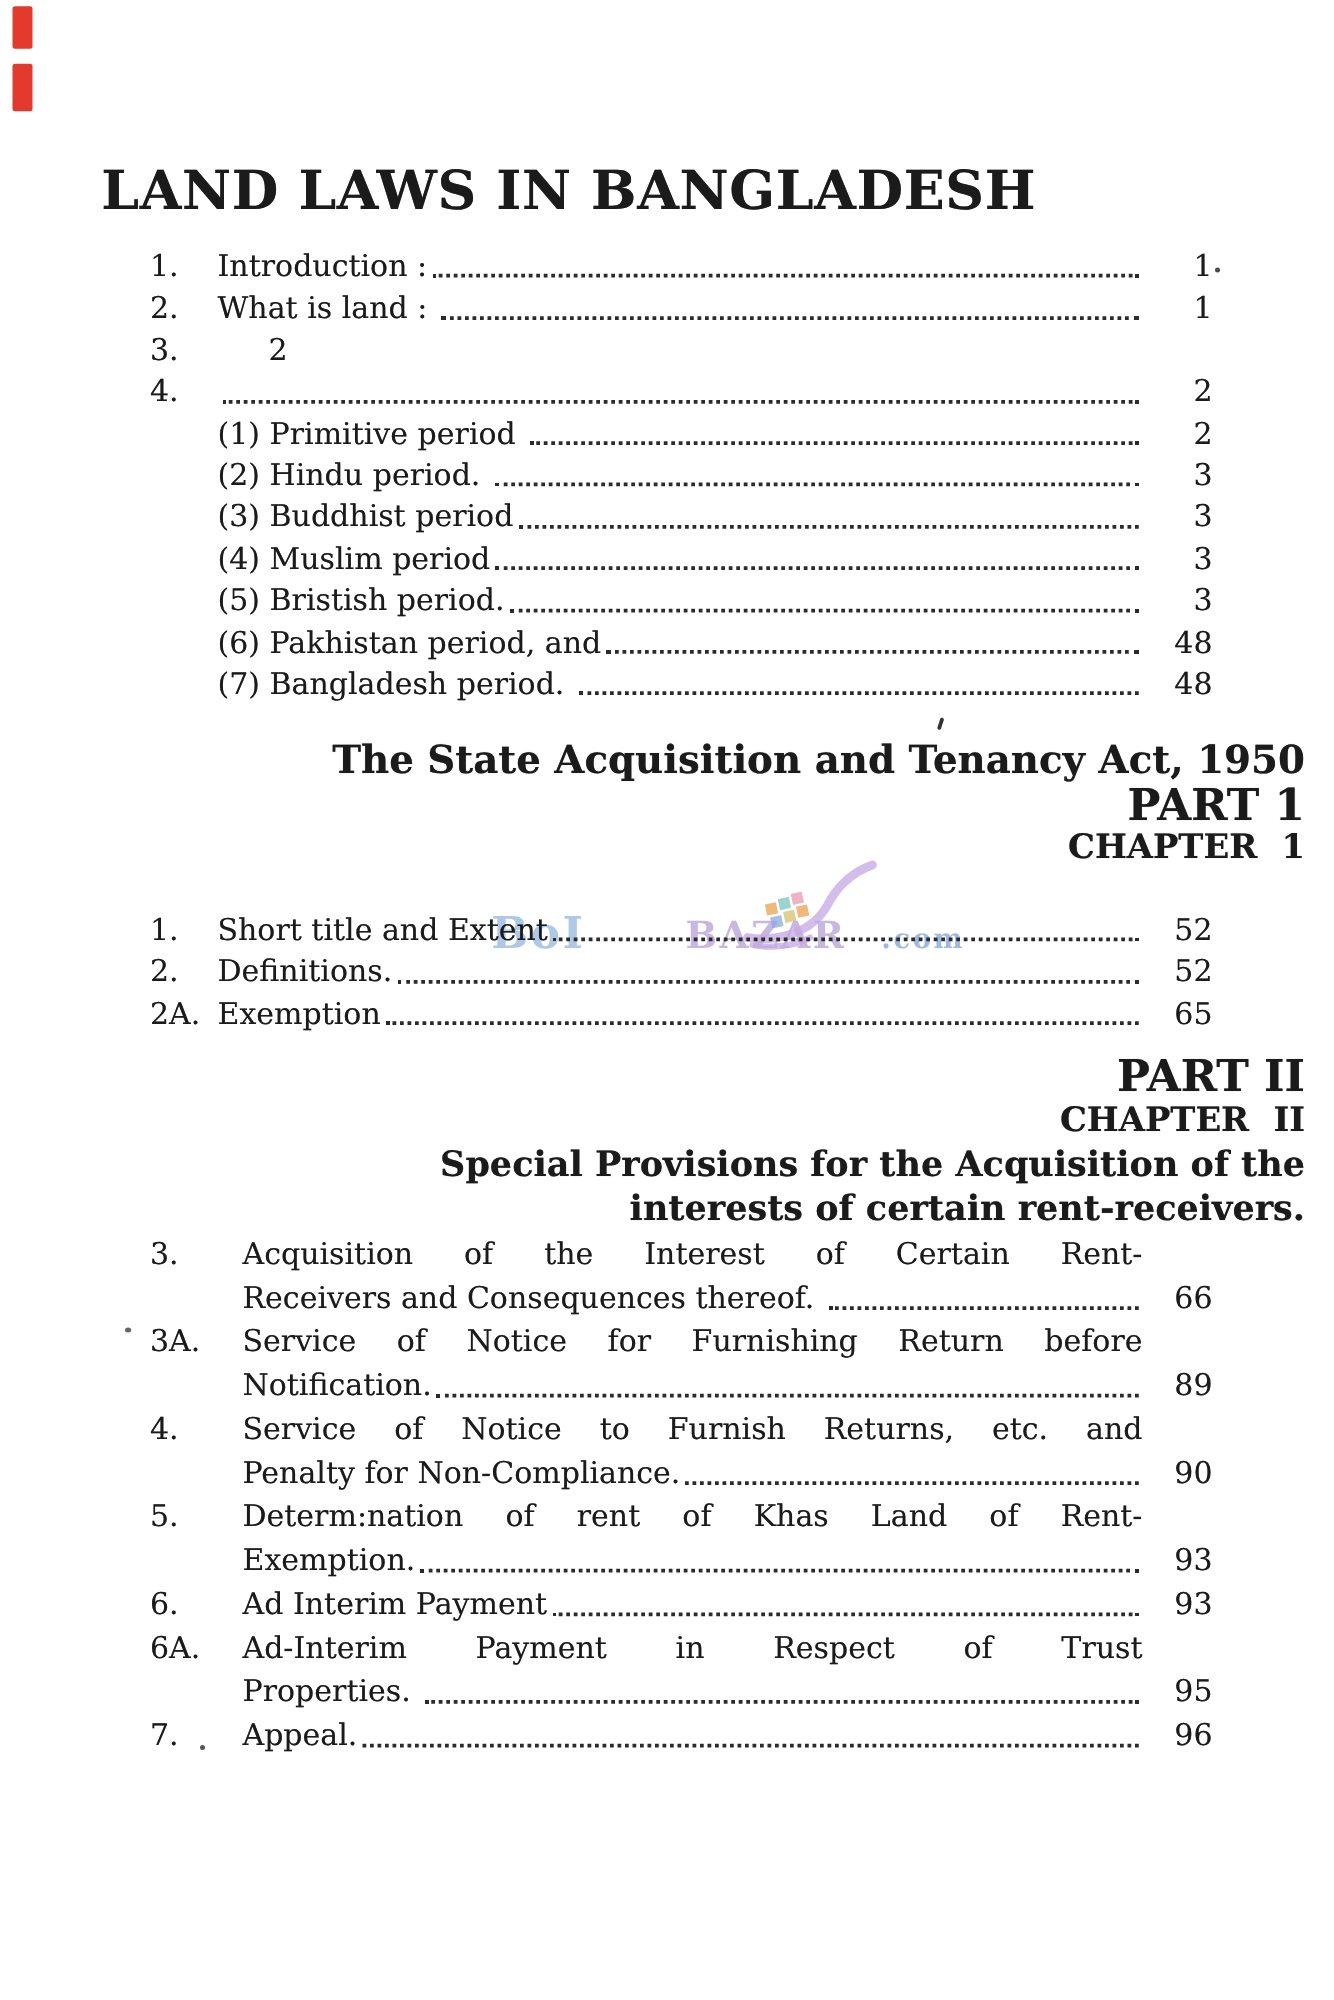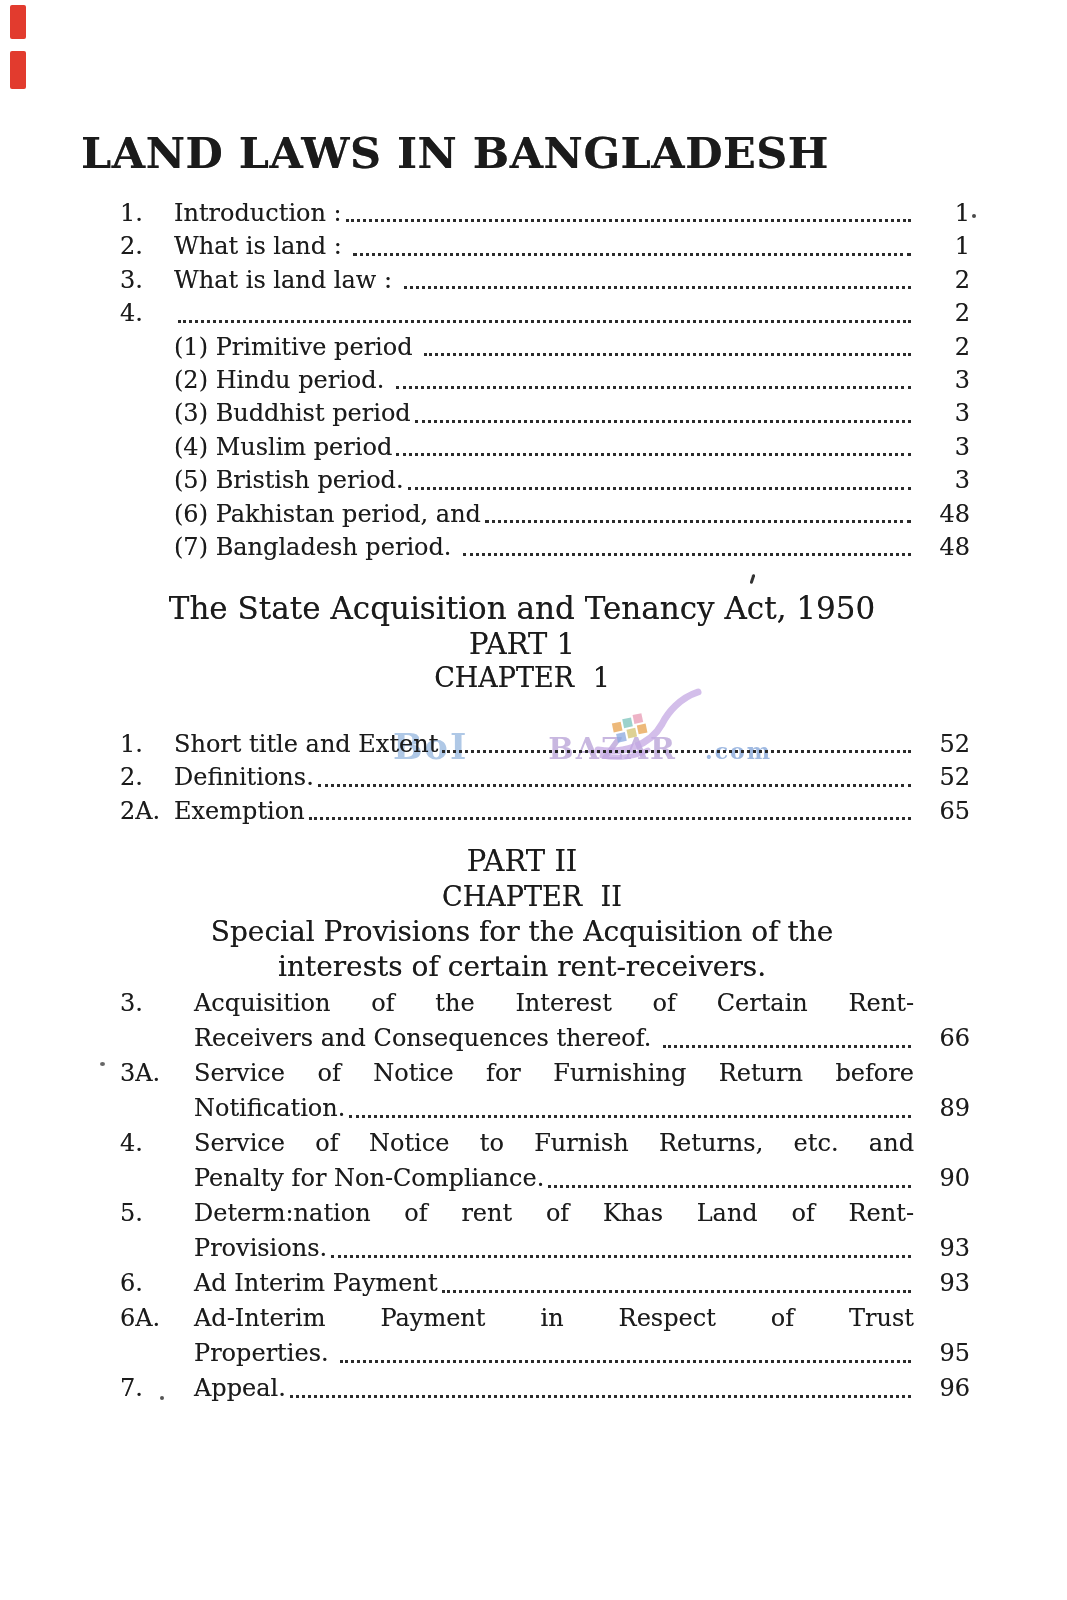--- a/index.html
+++ b/index.html
@@ -36,25 +36,25 @@
     border-bottom:3px dotted #2b2b2b;
     margin:0 3px 8px 4px;
   }
   .tfull {
     flex:1;
     text-align:justify;
     text-align-last:justify;
   }
   .tpage { flex:none; width:56px; text-align:right; }
   
-  .head-block { position:absolute; left:0; width:1044px; text-align:center; font-weight:normal; }
+  .head-block { position:absolute; left:0; width:1044px; text-align:right; font-weight:bold; }
   #act-head   { top:588px; }
   #part2-head { top:844px; }
   .act-title  { font-size:31px; line-height:40px; text-shadow:0 0 0.6px rgba(0,0,0,0.6); }
-  .part-line  { font-size:29px; line-height:33px; text-shadow:0 0 0.6px rgba(0,0,0,0.6); }
+  .part-line  { font-size:35px; line-height:33px; text-shadow:0 0 0.6px rgba(0,0,0,0.6); }
   #part2-head .part-line { line-height:35px; }
   .chapter-line { font-size:27px; line-height:33px; word-spacing:10px; text-shadow:0 0 0.6px rgba(0,0,0,0.6); }
   #part2-head .chapter-line { line-height:35px;padding-left:20px; }
   .sub-line   { font-size:28px; line-height:33px; text-shadow:0 0 0.6px rgba(0,0,0,0.6); }
   #part2-head .sub-line { line-height:35px; }
   
   .watermark {
     position:absolute; top:726px; left:393px;
     display:flex; align-items:baseline;
     font-weight:bold; letter-spacing:2px;
@@ -117,24 +117,20 @@
     <div class="trow">
       <div class="tnum">2.</div>
       <div class="tmid">
         <span class="ttext">What is land : </span>
         <div class="dots"></div>
       </div>
       <div class="tpage">1</div>
     </div>
     <div class="trow">
       <div class="tnum">3.</div>
-      <div class="tmid">
-        <span class="ttext">What is land law : </span>
-        <div class="dots"></div>
-      </div>
       <div class="tpage">2</div>
     </div>
     <div class="trow">
       <div class="tnum">4.</div>
       <div class="tmid">
         <div class="dots"></div>
       </div>
       <div class="tpage">2</div>
     </div>
     <div class="trow">
@@ -276,21 +272,21 @@
       <div class="tpage">90</div>
     </div>
     <div class="trow">
       <div class="tnum">5.</div>
       <div class="tfull">Determ:nation of rent of Khas Land of Rent-</div>
       <div class="tpage"></div>
     </div>
     <div class="trow">
       <div class="tnum"></div>
       <div class="tmid">
-        <span class="ttext">Provisions.</span>
+        <span class="ttext">Exemption.</span>
         <div class="dots"></div>
       </div>
       <div class="tpage">93</div>
     </div>
     <div class="trow">
       <div class="tnum">6.</div>
       <div class="tmid">
         <span class="ttext">Ad Interim Payment</span>
         <div class="dots"></div>
       </div>

